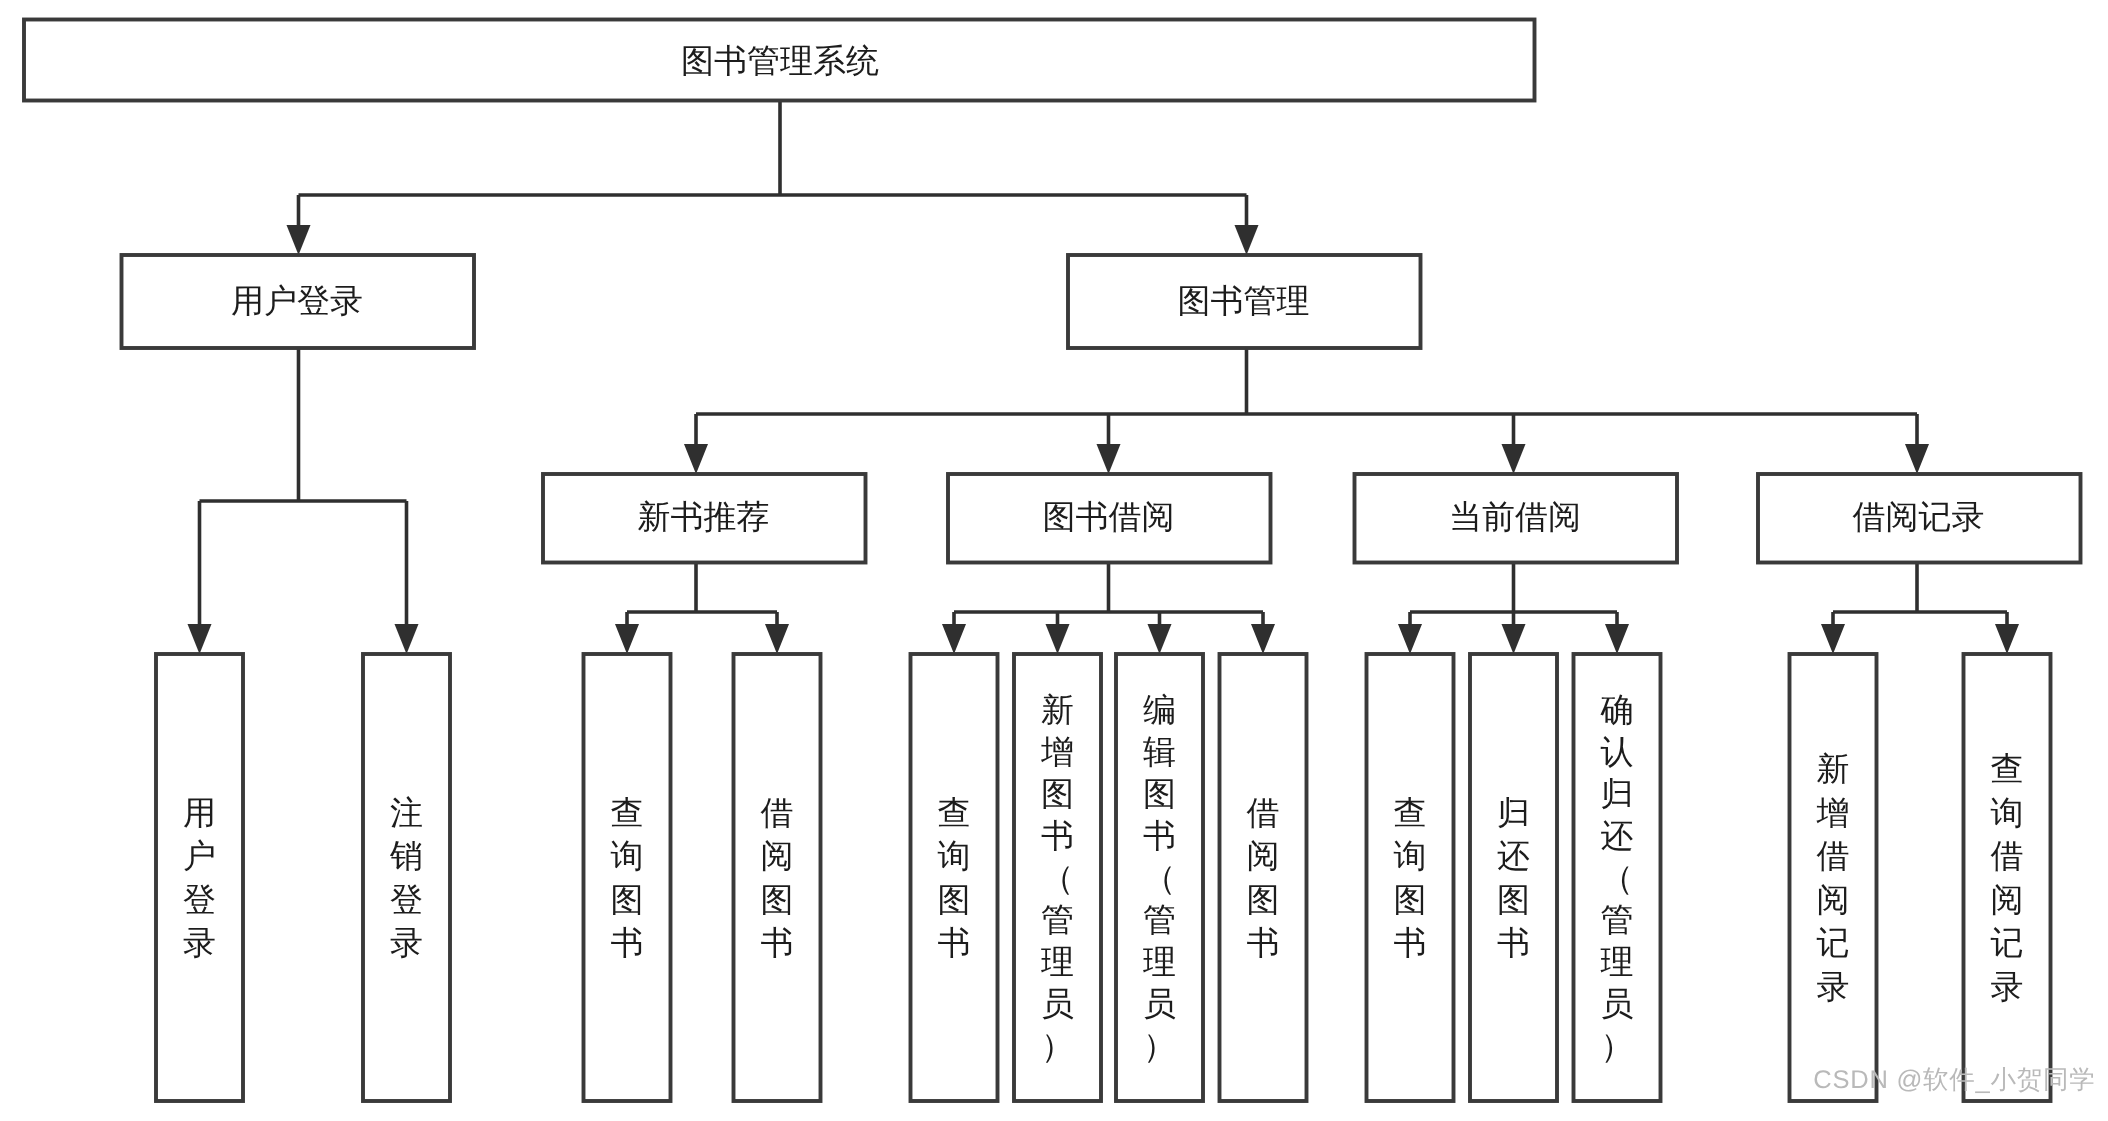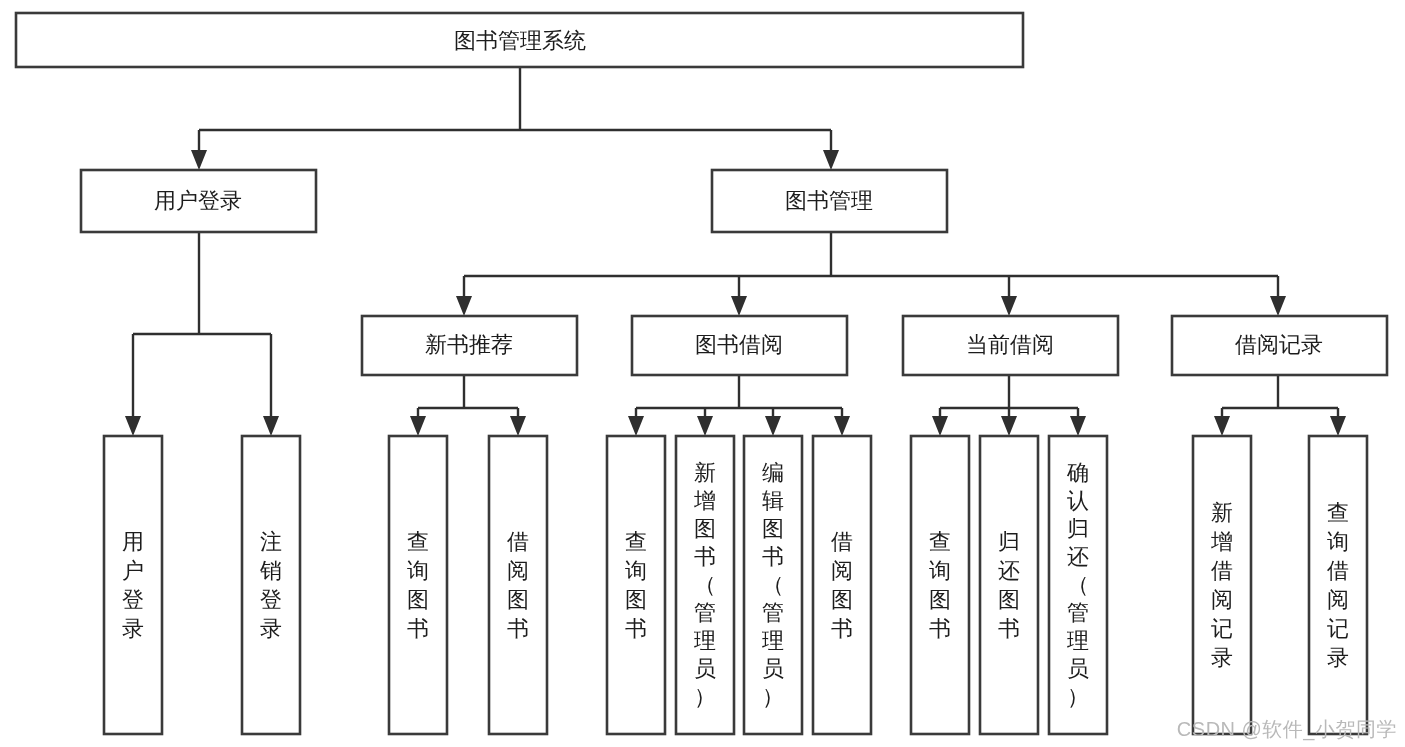--- a/index.html
+++ b/index.html
@@ -44,23 +44,23 @@
     stroke-width: 2.4;
     fill: none;
   }
   .arrow-head {
     fill: #2f2f2f;
     stroke: none;
   }
   .watermark {
     position: absolute;
     right: 8px;
-    bottom: 4px;
-    font-family: "Liberation Sans", "DejaVu Sans", sans-serif;
-    font-size: 20px;
+    bottom: 16px;
+    font-family: "Liberation Sans", "DejaVu Sans", sans-serif;
+    font-size: 17px;
     color: #b9b9b9;
     white-space: nowrap;
     letter-spacing: 0.5px;
   }
 </style>
 </head>
 <body>
 
 <div id="chart-root">
   <svg width="1405" height="747" viewBox="0 0 1405 747" xmlns="http://www.w3.org/2000/svg">

